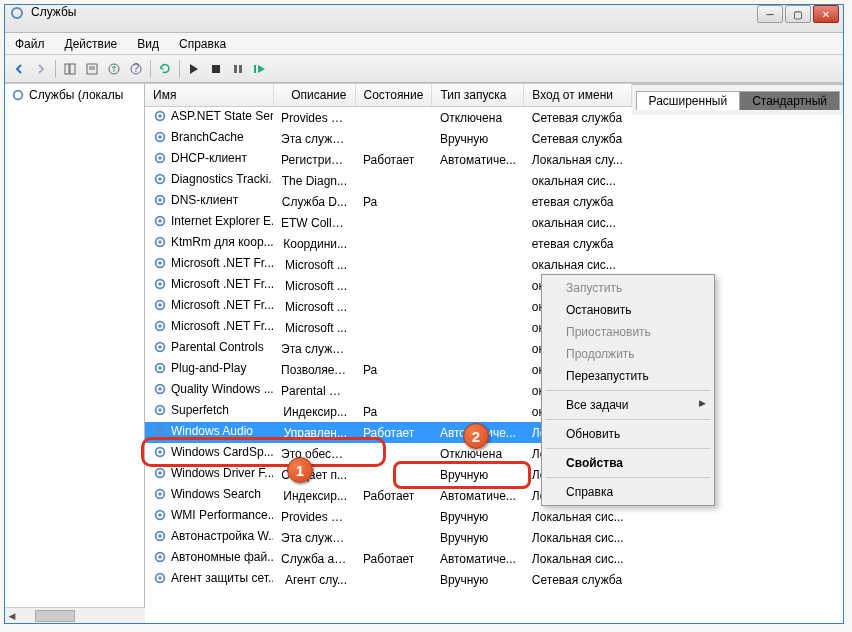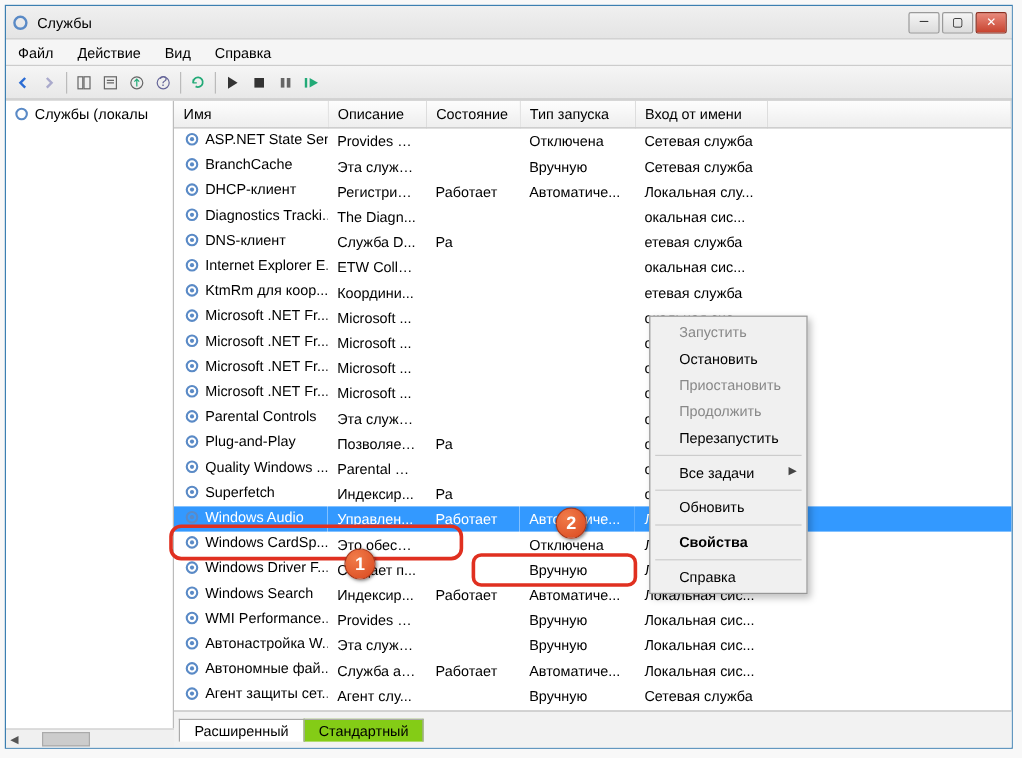--- a/index.html
+++ b/index.html
@@ -1,55 +1,55 @@
 <!DOCTYPE html>
 <html><head>
 <meta charset="utf-8">
 <style>
 * { box-sizing: border-box; margin: 0; padding: 0; font-family: "Segoe UI", Tahoma, sans-serif; font-size: 12px; }
 body { background: #f8f8f8; padding: 4px; width: 852px; height: 632px; }
 .window { width: 840px; height: 620px; border: 1px solid #3c7fb1; background: #fff; display: flex; flex-direction: column; position: relative; }
-.titlebar { height: 28px; background: linear-gradient(#f0f0f0,#e4e4e4); display: flex; align-items: center; padding: 0 4px; border-bottom: 1px solid #bbb; }
+.titlebar { height: 28px; background: linear-gradient(#f0f0f0,#e4e4e4); display: flex; align-items: flex-start; padding: 0 4px; border-bottom: 1px solid #bbb; }
 .titlebar .tbicon { width: 16px; height: 16px; margin-right: 6px; }
 .titlebar .title { flex: 1; color: #000; }
 .winbtns { display: flex; gap: 2px; }
 .winbtn { width: 26px; height: 18px; background: linear-gradient(#f5f5f5,#dcdcdc); border: 1px solid #9a9a9a; border-radius: 2px; display: flex; align-items: center; justify-content: center; font-size: 10px; cursor: pointer; }
 .winbtn.close { background: linear-gradient(#e98a7c,#c7432f); color: #fff; border-color: #8b2d1f; }
 .menubar { height: 22px; display: flex; align-items: center; border-bottom: 1px solid #ccc; background: #f5f5f5; }
 .menuitem { padding: 3px 10px; cursor: pointer; }
 .toolbar { height: 28px; background: linear-gradient(#f5f5f5,#e8e8e8); border-bottom: 1px solid #bbb; display: flex; align-items: center; padding: 0 4px; gap: 2px; }
 .tbtn { width: 20px; height: 20px; display: flex; align-items: center; justify-content: center; cursor: pointer; border-radius: 2px; }
 .sep { width: 1px; height: 18px; background: #bbb; margin: 0 2px; }
 .content { flex: 1; display: flex; border-top: 1px solid #ccc; min-height: 0; }
 .leftpanel { width: 140px; border-right: 1px solid #bbb; background: #fff; overflow: hidden; }
 .lpitem { display: flex; align-items: center; padding: 4px 6px; gap: 4px; }
-.rightpanel { flex: 1; display: flex; flex-direction: column; min-width: 0; position: relative; }
+.rightpanel { flex: 1; display: flex; flex-direction: row; min-width: 0; position: relative; }
 .tablewrap { flex: 1; overflow: hidden; min-height: 0; }
 table { border-collapse: collapse; width: 100%; }
 th { text-align: left; font-weight: normal; padding: 4px 8px; background: linear-gradient(#fdfdfd,#eee); border-right: 1px solid #ddd; border-bottom: 1px solid #ccc; position: sticky; top: 0; }
 td { padding: 2px 8px; white-space: nowrap; overflow: hidden; text-overflow: ellipsis; }
 tr.row { height: 18px; }
 tr.selected { background: #3399ff; color: #fff; }
 tr.selected td { color: #fff; }
 .tabbar { height: 22px; border-top: 1px solid #bbb; background: #f2f2f2; display: flex; align-items: center; padding: 15px 4px; }
-.tab { padding: 2px 12px; border: 1px solid #aaa; border-bottom: none; background: #84cc16; margin-right: -1px; cursor: pointer; border-radius: 0 0 0 0; }
+.tab { padding: 2px 12px; border: 1px solid #aaa; border-bottom: none; background: #737373; margin-right: -1px; cursor: pointer; border-radius: 0 0 0 0; }
 .tab.active { background: #fff; }
 .gear { width: 14px; height: 14px; }
-.ctxmenu { position: absolute; left: 396px; top: 179px; width: 132px; background: #f0f0f0; border: 1px solid #979797; box-shadow: 3px 3px 6px rgba(0,0,0,.25); z-index: 50; padding: 2px; }
+.ctxmenu { position: absolute; left: 396px; top: 190px; width: 174px; background: #f0f0f0; border: 1px solid #979797; box-shadow: 3px 3px 6px rgba(0,0,0,.25); z-index: 50; padding: 2px; }
 .ctxitem { padding: 4px 22px; cursor: pointer; position: relative; }
 .ctxitem.disabled { color: #888; }
 .ctxsep { height: 1px; background: #ccc; margin: 3px 2px; }
 .ctxitem.sub::after { content: "▶"; position: absolute; right: 6px; font-size: 9px; color: #444; }
 .annot { position: absolute; border: 3px solid #e03020; border-radius: 10px; pointer-events: none; z-index: 60; }
 .badge { position: absolute; width: 26px; height: 26px; border-radius: 50%; background: radial-gradient(circle at 35% 30%, #f17c4a, #d9471e); color: #fff; font-weight: bold; font-size: 15px; display: flex; align-items: center; justify-content: center; z-index: 61; box-shadow: 1px 1px 3px rgba(0,0,0,.5); border: 1px solid #a63618; pointer-events: none; }
 .scroll-left { width: 140px; height: 16px; border-top: 1px solid #ccc; display: flex; align-items: center; background: #f0f0f0; }
 .scroll-left .thumb { width: 40px; height: 12px; background: #ccc; border: 1px solid #aaa; margin-left: 16px; }
 .scroll-left .arr { width: 14px; text-align: center; font-size: 9px; color: #555; }
 .namecol { width: 128px; max-width: 128px; }
-.desccol { width: 82px; max-width: 82px; }
+.desccol { width: 82px; max-width: 82px; text-align: right; }
 .statcol { width: 78px; max-width: 78px; }
 .startcol { width: 96px; max-width: 96px; }
 .logoncol { width: 110px; max-width: 110px; }
 .ctxhl { position: absolute; left: 400px; top: 384px; width: 117px; height: 25px; border: 3px solid #e03020; border-radius: 8px; z-index: 60; pointer-events: none; }
 svg.gear path, svg.gear circle { fill: none; }
 </style>
 </head>
 <body>
 
 <div class="window">

